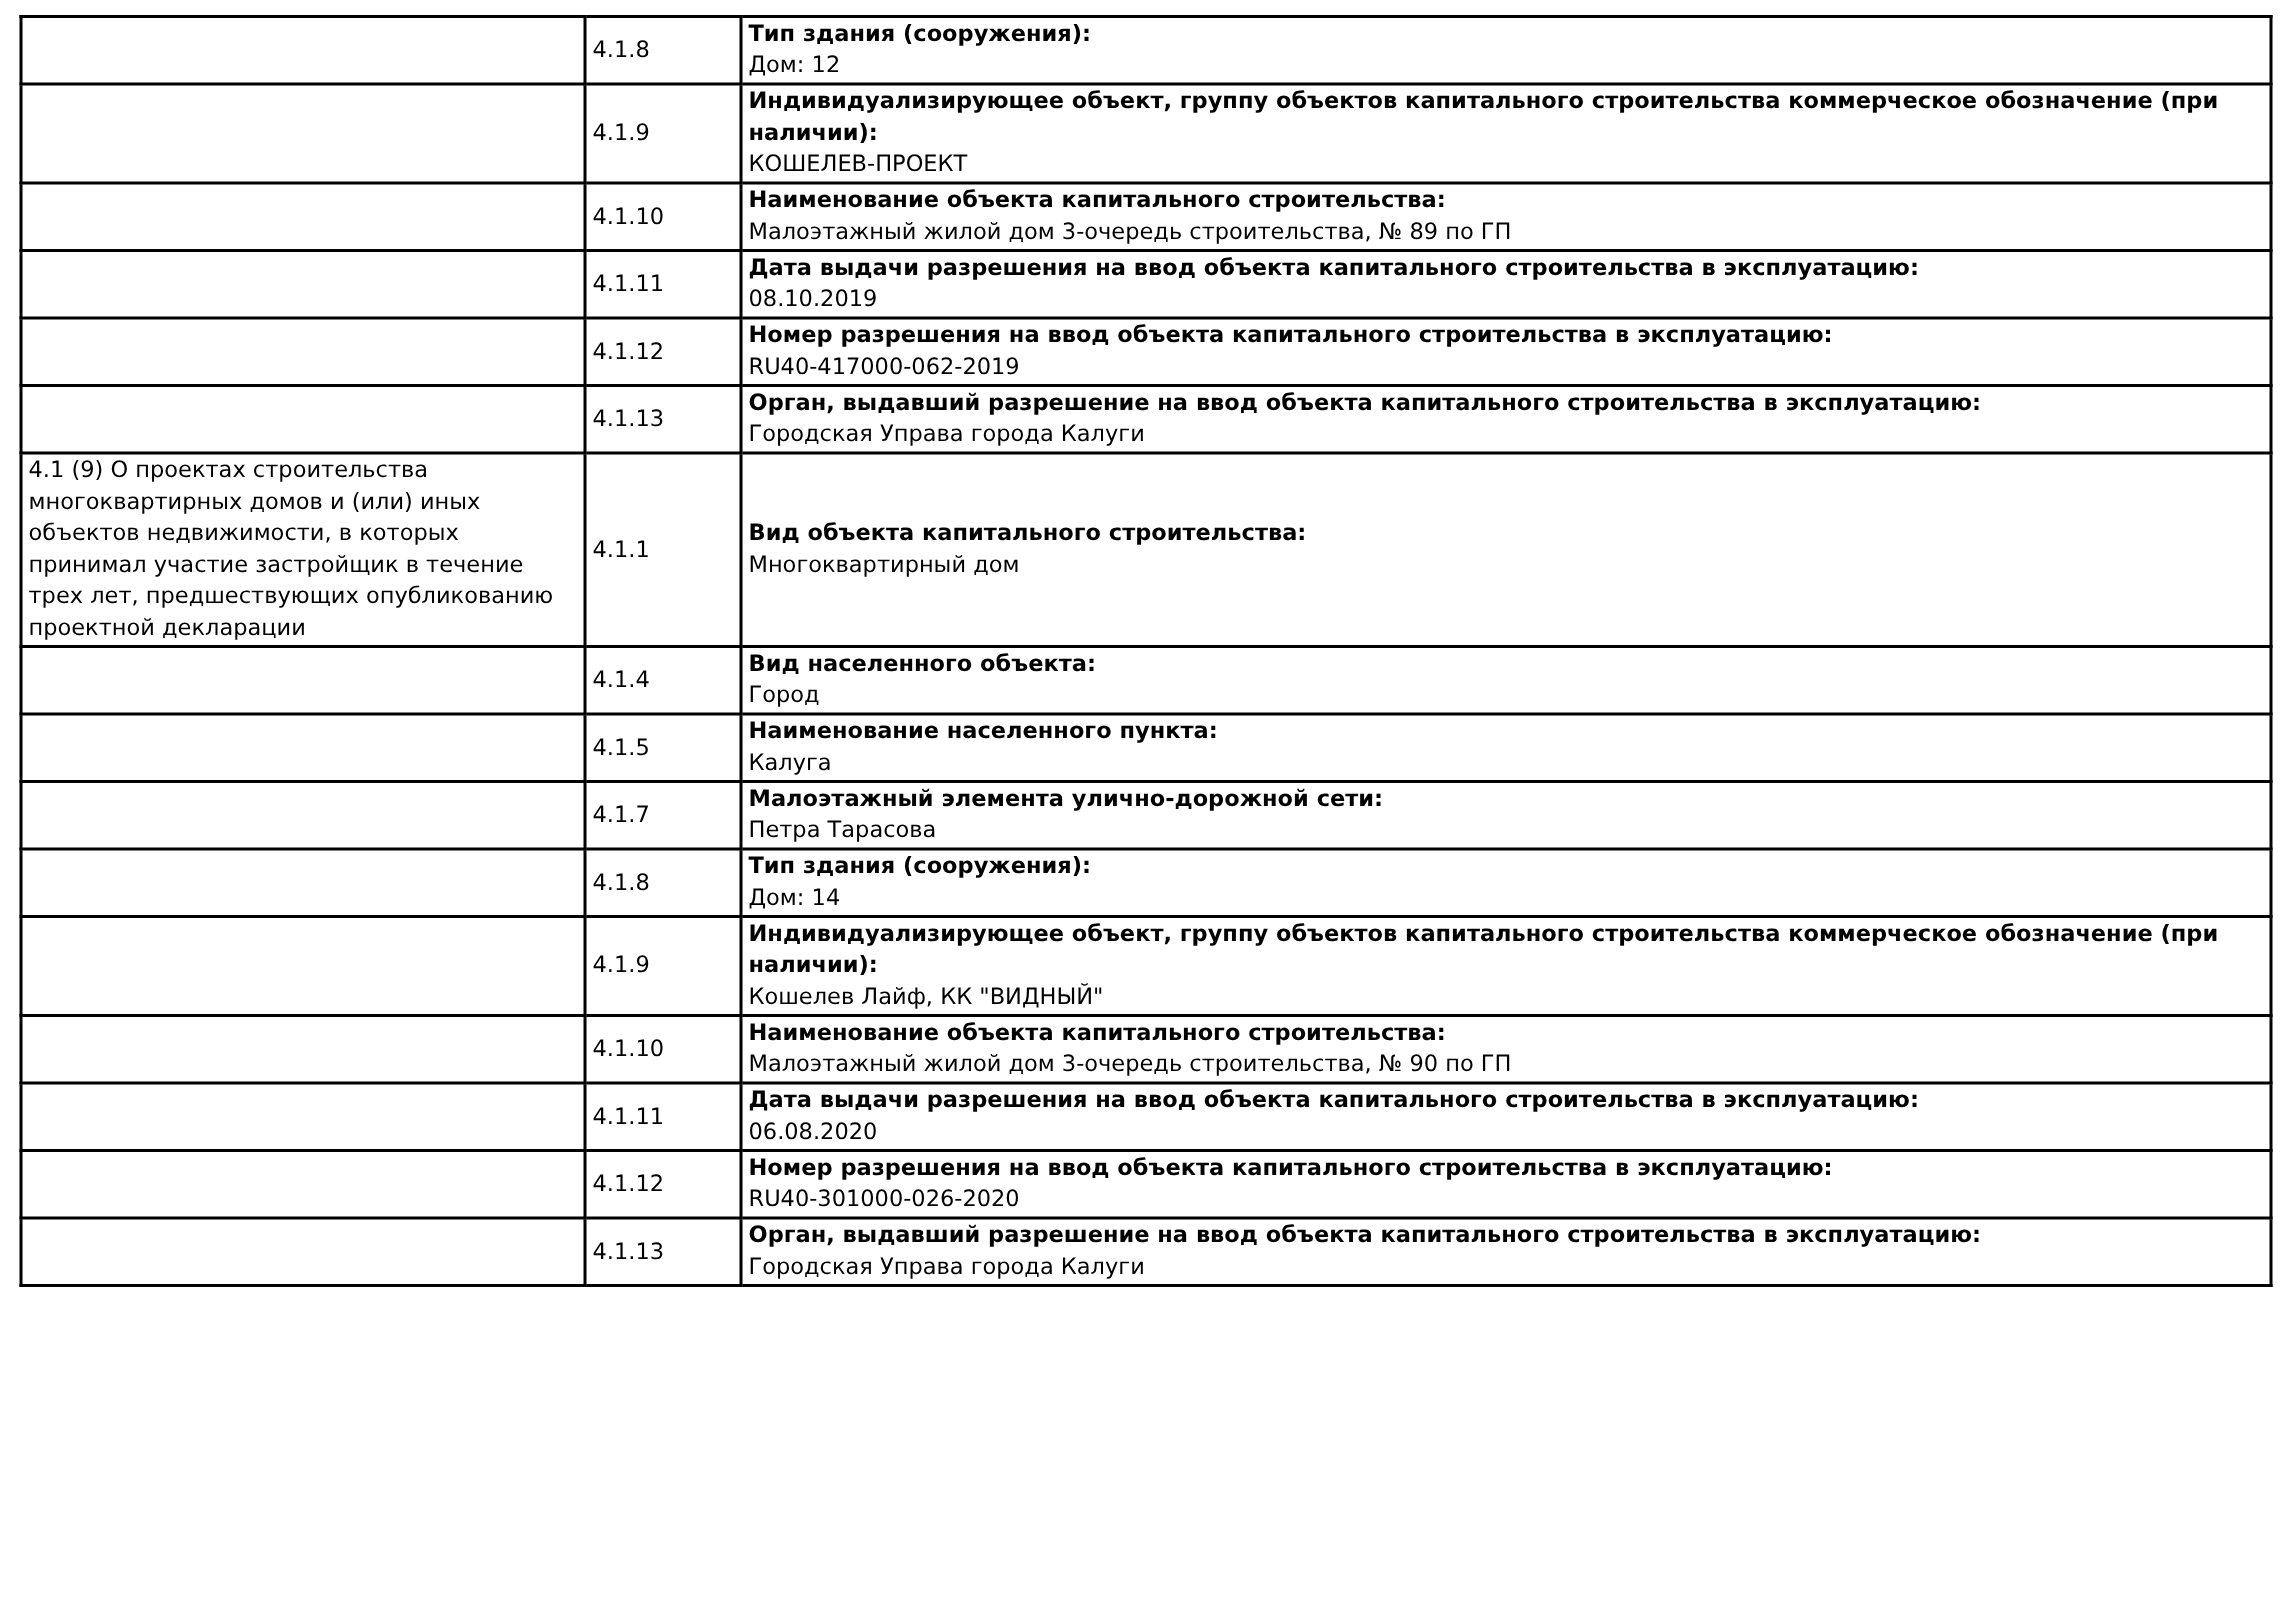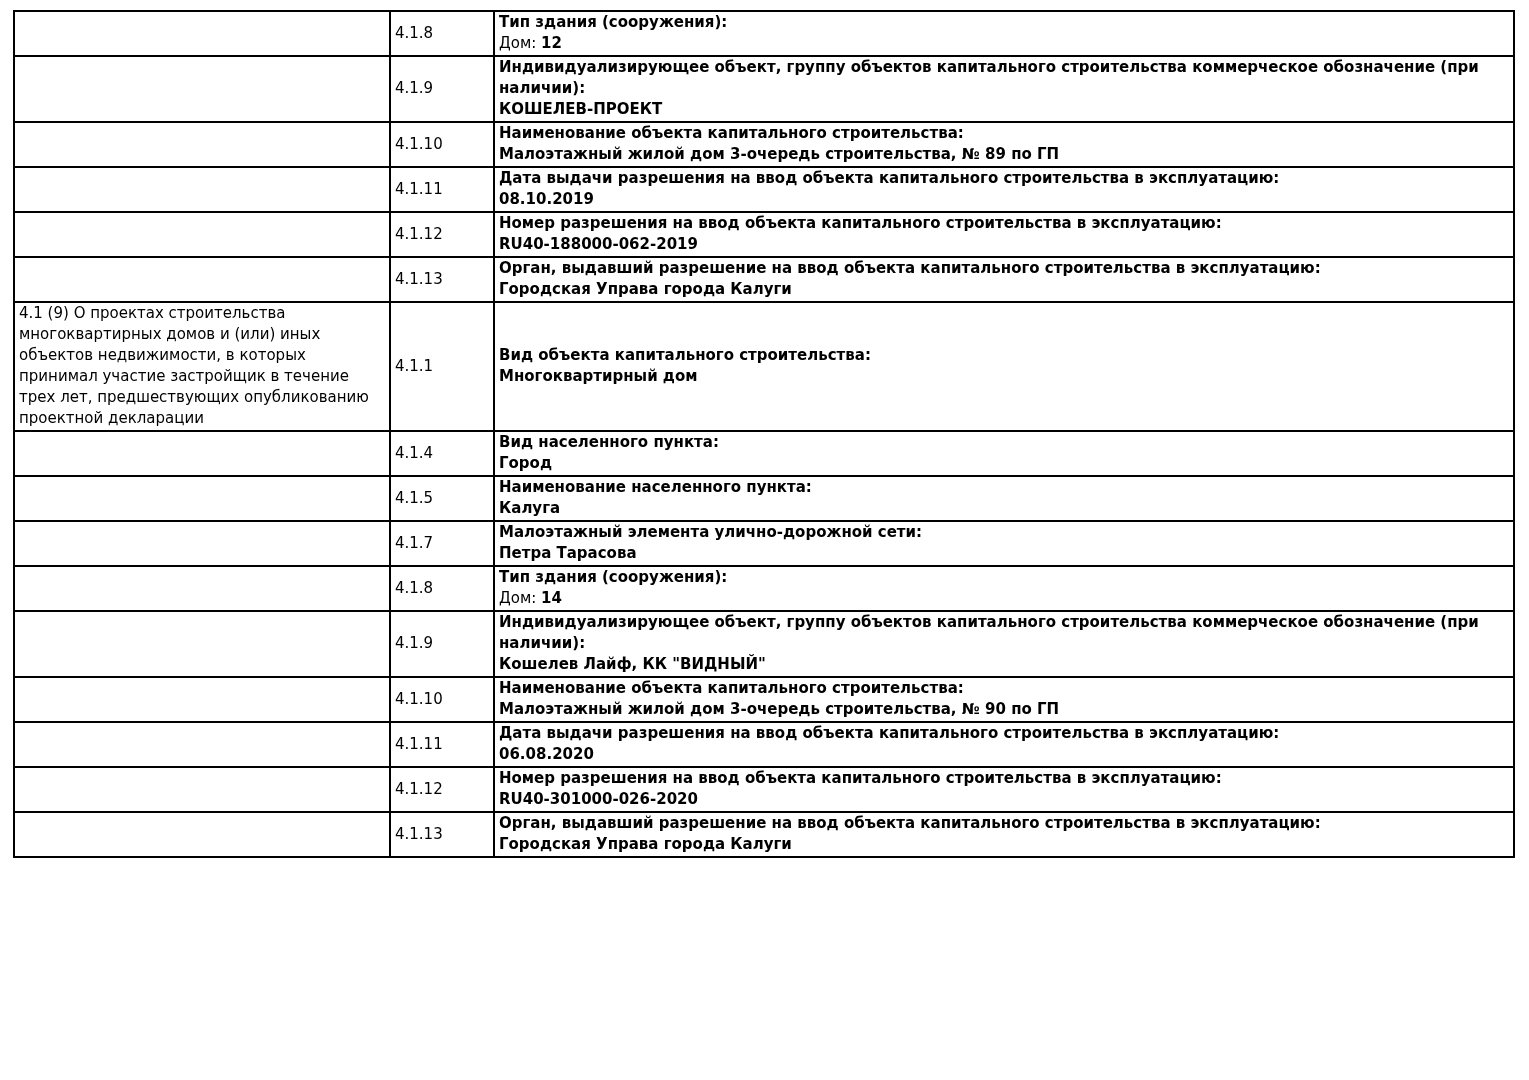--- a/index.html
+++ b/index.html
@@ -40,21 +40,21 @@
     vertical-align: middle;
   }
   .label {
     font-weight: bold;
     white-space: pre-line;
   }
   .value {
     font-weight: normal;
   }
   .value b {
-    font-weight: bold;
+    font-weight: normal;
   }
 </style>
 </head>
 <body>
 
 <table class="decl">
   <colgroup>
     <col style="width:376px">
     <col style="width:104px">
     <col style="width:1020px">
@@ -91,21 +91,21 @@
         <td class="c3">
           <div class="label">Дата выдачи разрешения на ввод объекта капитального строительства в эксплуатацию:</div>
           <div class="value"><b>08.10.2019</b></div>
         </td>
       </tr>
       <tr>
         <td class="c1"></td>
         <td class="c2">4.1.12</td>
         <td class="c3">
           <div class="label">Номер разрешения на ввод объекта капитального строительства в эксплуатацию:</div>
-          <div class="value"><b>RU40-188000-062-2019</b></div>
+          <div class="value"><b>RU40-417000-062-2019</b></div>
         </td>
       </tr>
       <tr>
         <td class="c1"></td>
         <td class="c2">4.1.13</td>
         <td class="c3">
           <div class="label">Орган, выдавший разрешение на ввод объекта капитального строительства в эксплуатацию:</div>
           <div class="value"><b>Городская Управа города Калуги</b></div>
         </td>
       </tr>
@@ -119,21 +119,21 @@
         <td class="c2">4.1.1</td>
         <td class="c3">
           <div class="label">Вид объекта капитального строительства:</div>
           <div class="value"><b>Многоквартирный дом</b></div>
         </td>
       </tr>
       <tr>
         <td class="c1"></td>
         <td class="c2">4.1.4</td>
         <td class="c3">
-          <div class="label">Вид населенного пункта:</div>
+          <div class="label">Вид населенного объекта:</div>
           <div class="value"><b>Город</b></div>
         </td>
       </tr>
       <tr>
         <td class="c1"></td>
         <td class="c2">4.1.5</td>
         <td class="c3">
           <div class="label">Наименование населенного пункта:</div>
           <div class="value"><b>Калуга</b></div>
         </td>

